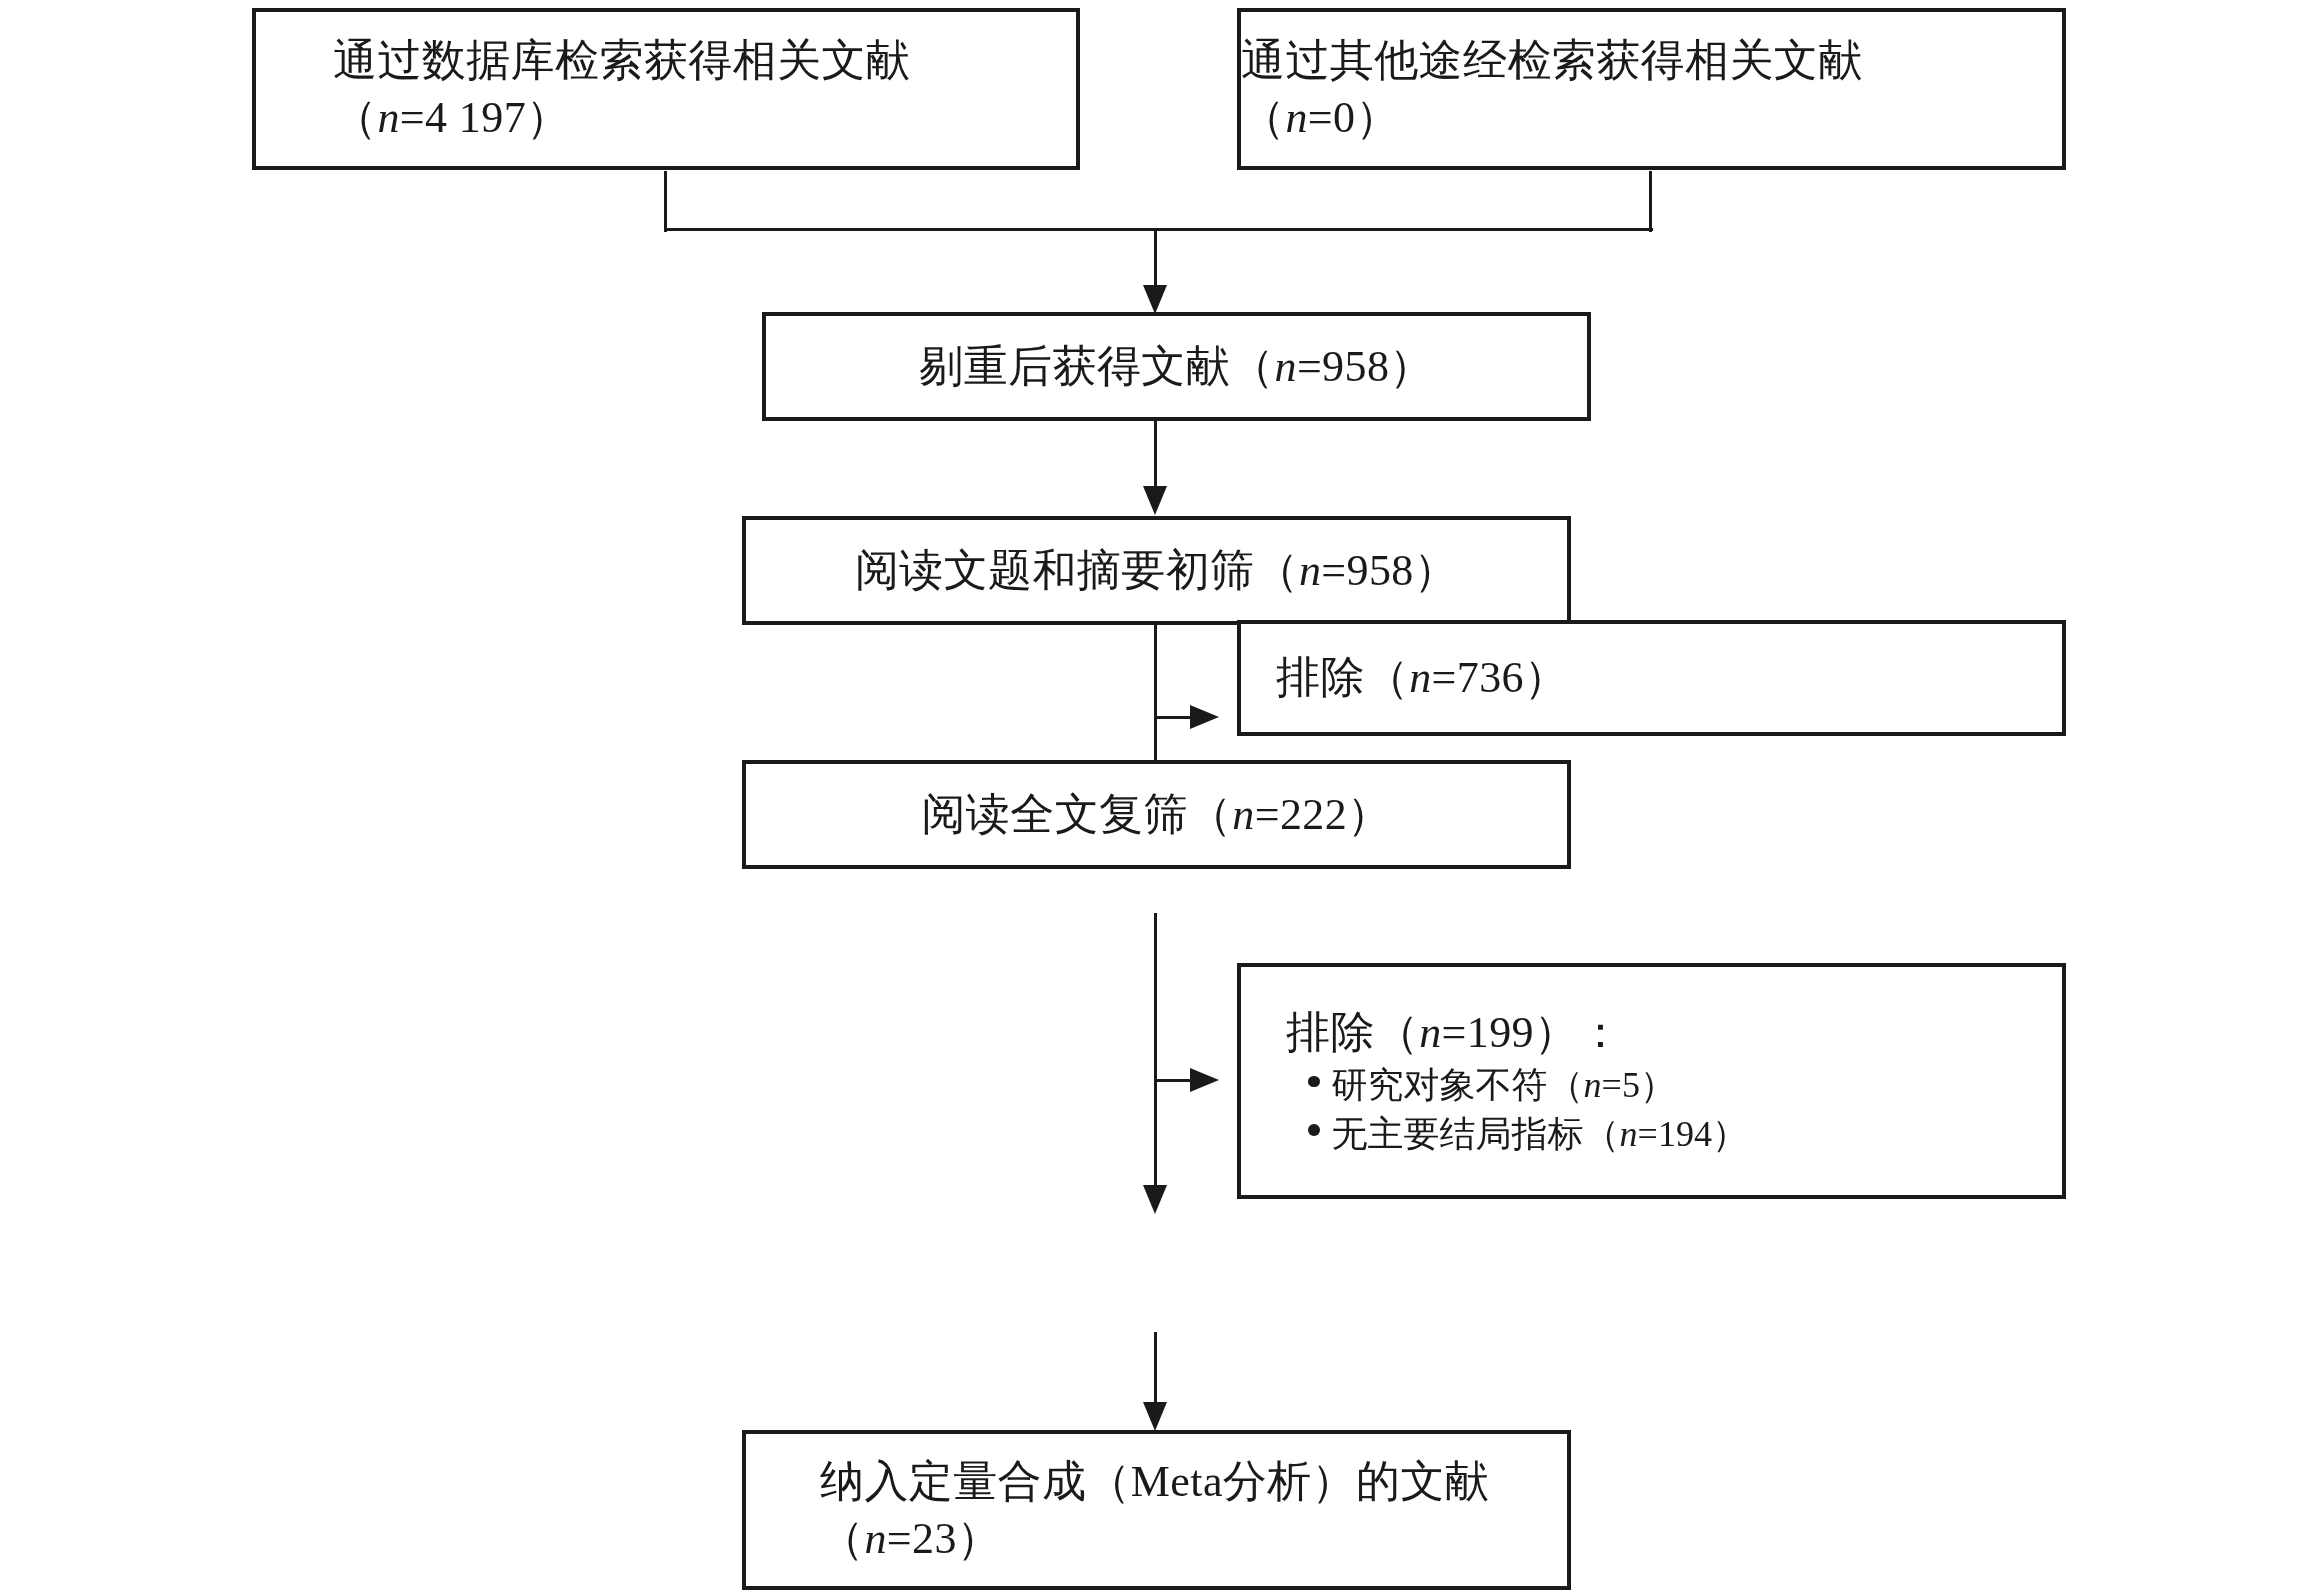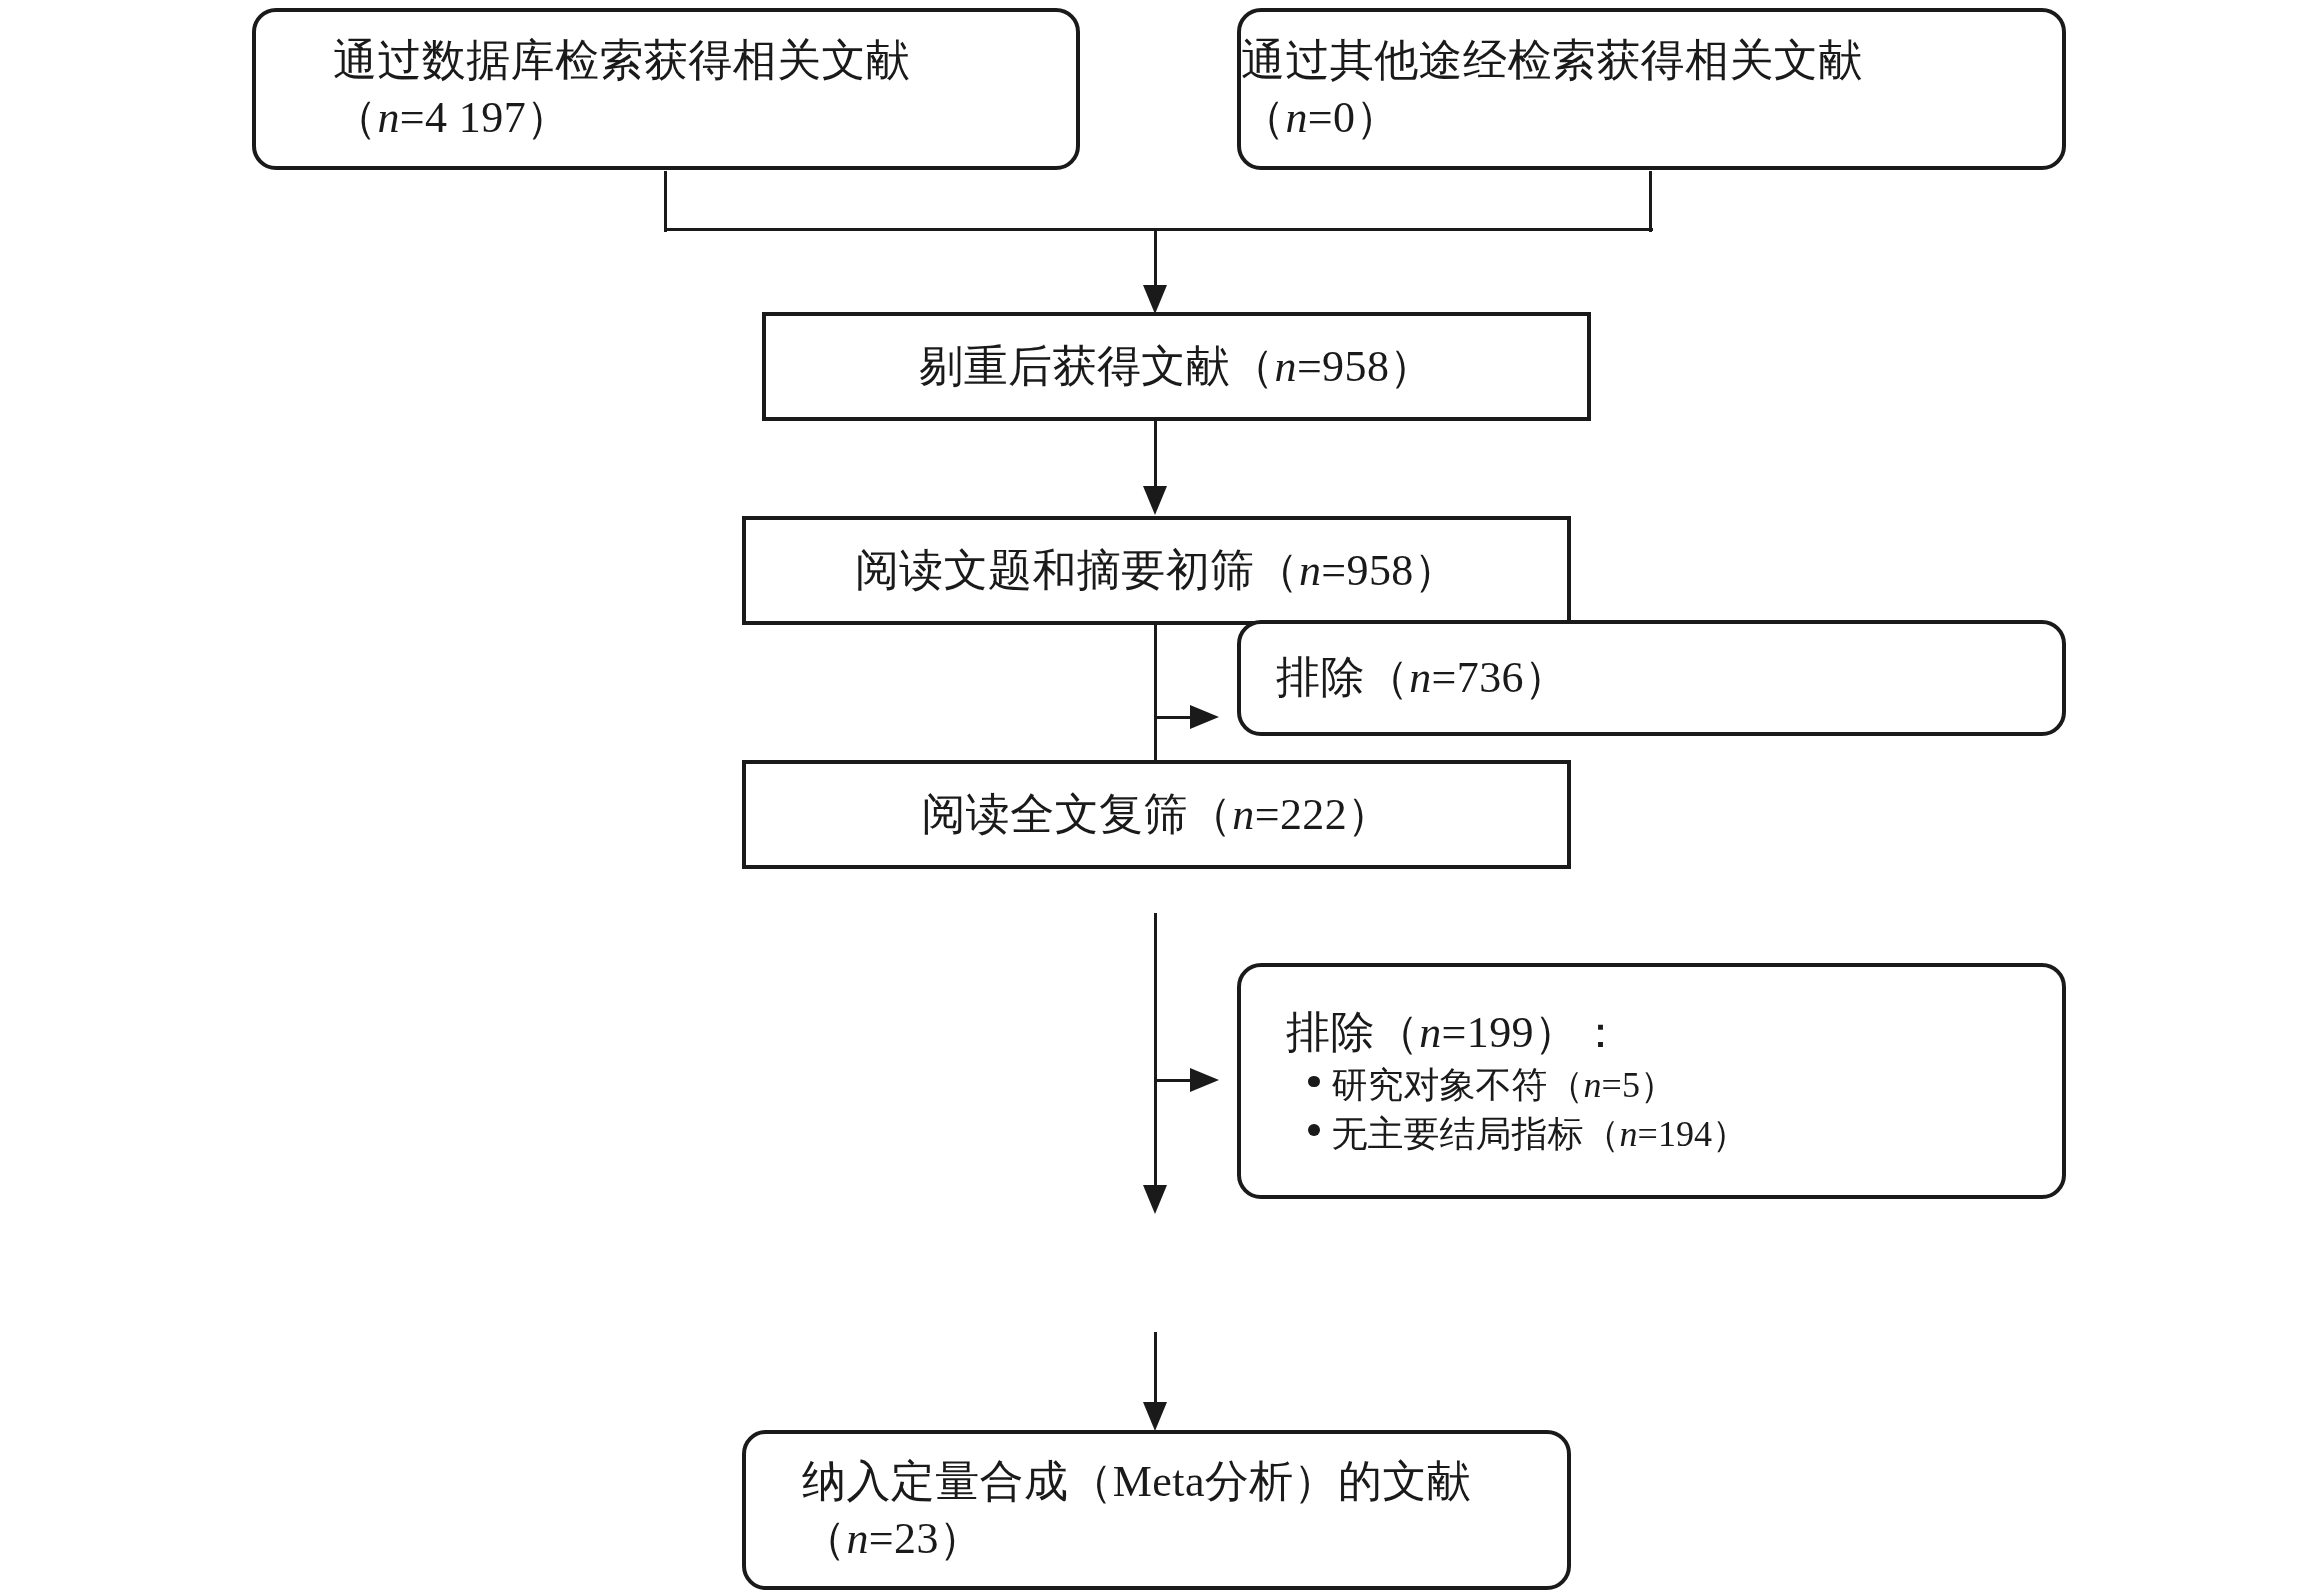--- a/index.html
+++ b/index.html
@@ -23,21 +23,20 @@
     background: #ffffff;
     display: flex;
     flex-direction: column;
     justify-content: center;
   }
   .box.center-text {
     align-items: center;
   }
   .box.left-text {
     align-items: flex-start;
-    border-radius: 24px;
   }
   .txt {
     font-size: 44px;
     line-height: 1.3;
     white-space: nowrap;
     letter-spacing: 0.4px;
   }
   .txt-pad-l {
     padding-left: 37px;
   }
@@ -156,19 +155,19 @@
     <div class="bullet-row">
       <span class="bullet-dot"></span>
       <span><span>无主要结局指标（</span><span class="n-italic">n</span><span>=194）</span></span>
     </div>
   </div>
 
 
   <div class="vline" style="left:1154px; top:1332px; height:76px;"></div>
   <div class="arrow-down" style="left:1143px; top:1402px;"></div>
 
-  <div class="box left-text" style="left:742px; top:1430px; width:829px; height:160px; padding-left:56px;">
+  <div class="box left-text" style="left:742px; top:1430px; width:829px; height:160px; padding-left:74px;">
     <div class="txt">纳入定量合成（Meta分析）的文献</div>
     <div class="txt"><span>（</span><span class="n-italic">n</span><span>=23）</span></div>
   </div>
 
 </div>
 
 
 </body></html>

